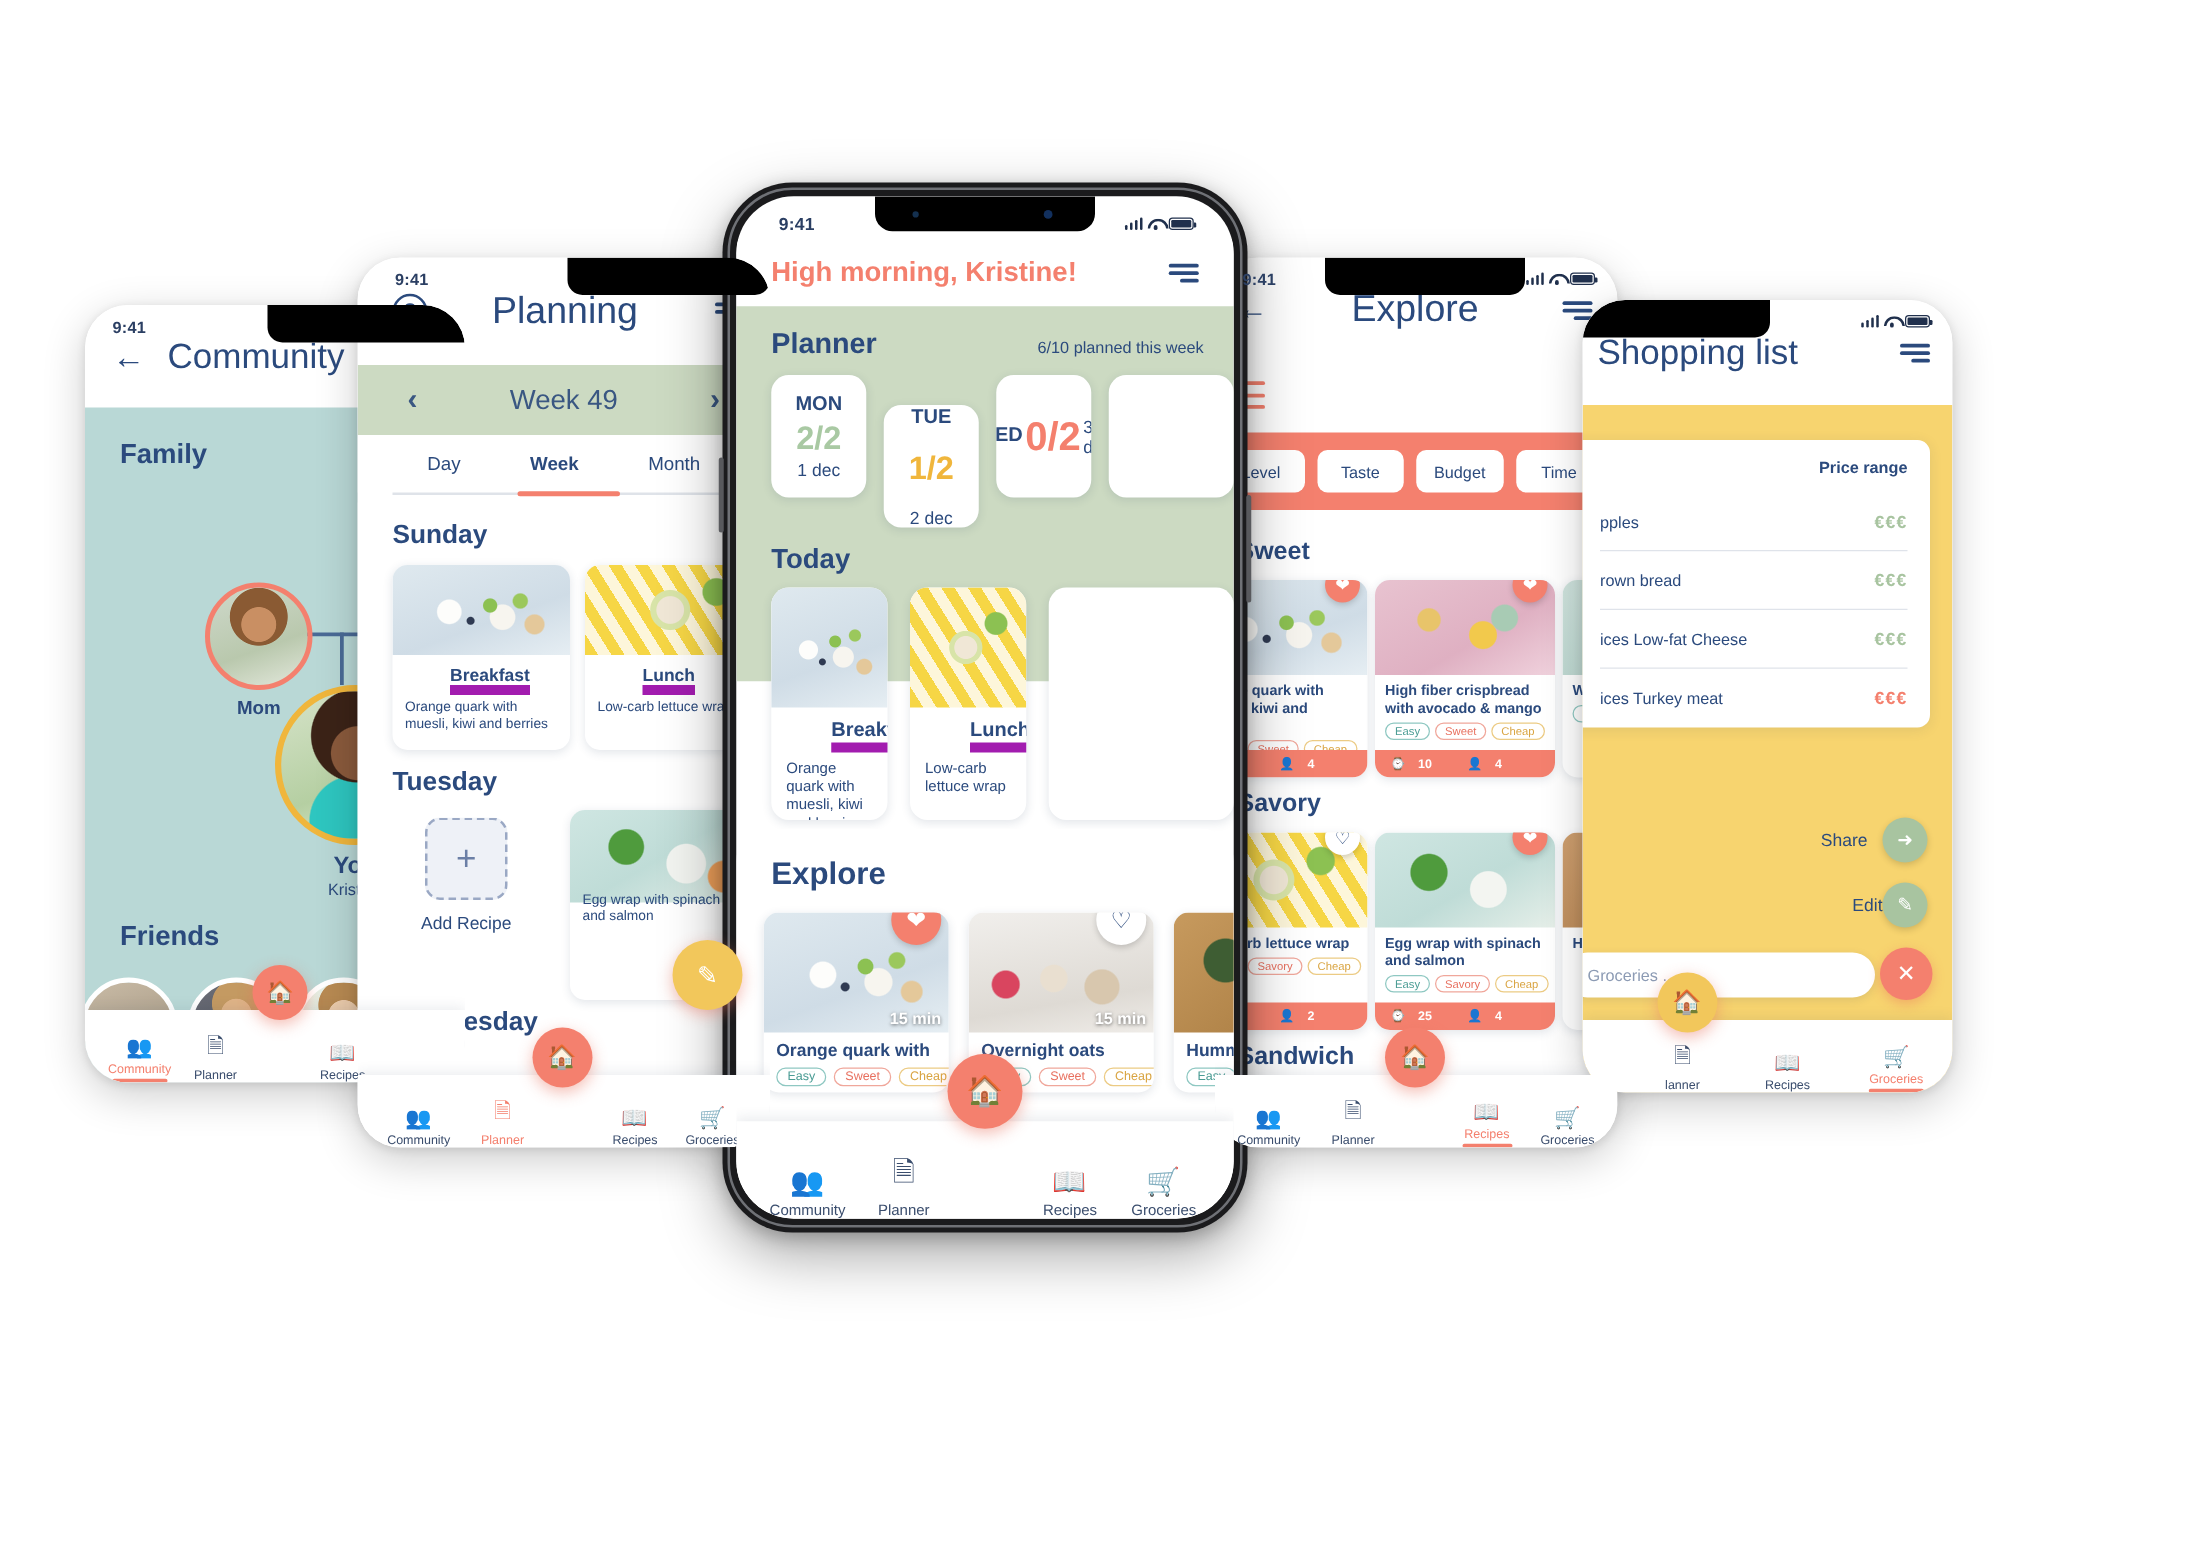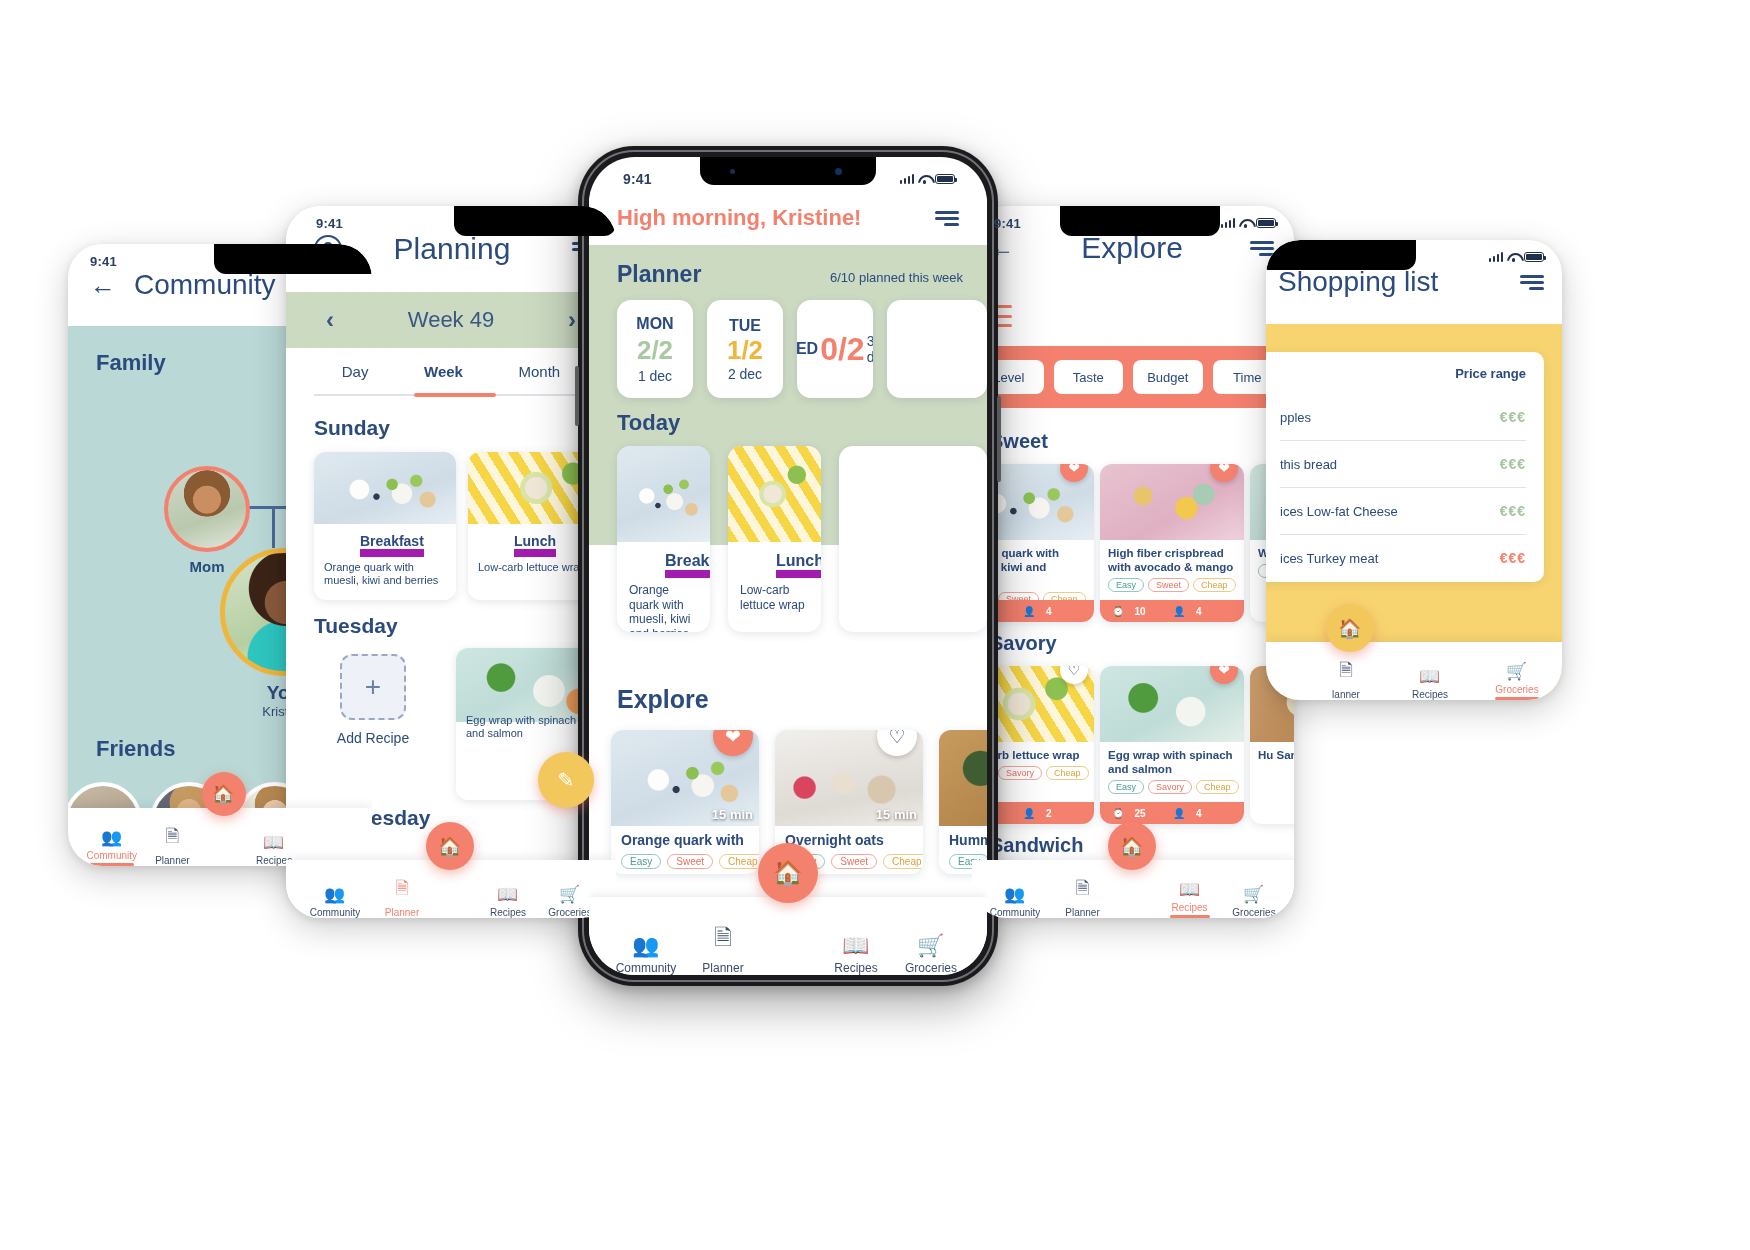--- a/index.html
+++ b/index.html
@@ -515,21 +515,21 @@
           <span class="tab-underline" style="width:40px;"></span>
         </div>
         <div class="tab" style="width:64px;">
           <span style="font-size:17px;">🛒</span>
           <span class="tab-label" style="font-size:10px;">Groceries</span>
         </div>
       </div>
     </div>
   </div>
 
-  <div class="phone flat" style="left:1266px; top:240px; width:296px; height:460px;">
+  <div class="phone flat" style="left:1266px; top:240px; width:296px; height:634px;">
     <div class="screen">
       <div class="statusbar" style="height:28px; padding:6px 18px 0 22px;">
         <div class="sb-time" style="opacity:0;">9:41</div>
         <div class="sb-right">
           <div class="bars">
               <i></i>
               <i></i>
               <i></i>
               <i></i>
             </div>
@@ -554,21 +554,21 @@
                     border-radius:10px; box-shadow:0 2px 10px rgba(40,60,90,.10); overflow:hidden;">
           <div style="position:absolute; right:18px; top:14px; color:#2b4a7d; font-size:13px; font-weight:bold;">Price range</div>
 
           <div style="position:absolute; left:0; right:0; top:42px; height:46px; display:flex; align-items:center; padding:0 18px 0 46px;">
             <span style="flex:1; color:#2b4a7d; font-size:13px;">pples</span>
             <span style="color:#a8c4a0; font-size:14px; font-weight:bold; letter-spacing:1px;">€€€</span>
           </div>
           <div style="position:absolute; left:46px; right:18px; top:88px; height:1px; background:#dfe3ea;"></div>
 
           <div style="position:absolute; left:0; right:0; top:89px; height:46px; display:flex; align-items:center; padding:0 18px 0 46px;">
-            <span style="flex:1; color:#2b4a7d; font-size:13px;">this bread</span>
+            <span style="flex:1; color:#2b4a7d; font-size:13px;">rown bread</span>
             <span style="color:#a8c4a0; font-size:14px; font-weight:bold; letter-spacing:1px;">€€€</span>
           </div>
           <div style="position:absolute; left:46px; right:18px; top:135px; height:1px; background:#dfe3ea;"></div>
 
           <div style="position:absolute; left:0; right:0; top:136px; height:46px; display:flex; align-items:center; padding:0 18px 0 46px;">
             <span style="flex:1; color:#2b4a7d; font-size:13px;">ices Low-fat Cheese</span>
             <span style="color:#a8c4a0; font-size:14px; font-weight:bold; letter-spacing:1px;">€€€</span>
           </div>
           <div style="position:absolute; left:46px; right:18px; top:182px; height:1px; background:#dfe3ea;"></div>
 
@@ -669,21 +669,21 @@
           </div>
 
           <div style="display:flex; gap:14px; padding:12px 0 0 28px;">
             <div class="card" style="width:100px; height:98px; display:flex; flex-direction:column;
                         align-items:center; justify-content:center; gap:2px; border-radius:14px;">
               <span style="color:#2b4a7d; font-size:16px; font-weight:bold;">MON</span>
               <span style="color:#a9c9a3; font-size:26px; font-weight:bold;">2/2</span>
               <span style="color:#2b4a7d; font-size:14px;">1 dec</span>
             </div>
             <div class="card" style="width:100px; height:98px; display:flex; flex-direction:column;
-                        align-items:center; justify-content:center; gap:0; border-radius:14px;">
+                        align-items:center; justify-content:center; gap:16px; border-radius:14px;margin-top:24px;">
               <span style="color:#2b4a7d; font-size:16px; font-weight:bold;">TUE</span>
               <span style="color:#f0b63c; font-size:26px; font-weight:bold;">1/2</span>
               <span style="color:#2b4a7d; font-size:14px;">2 dec</span>
             </div>
             <div class="card" style="width:100px; height:98px; display:flex; flex-direction:row;
                         align-items:center; justify-content:center; gap:2px; border-radius:14px;">
               <span style="color:#2b4a7d; font-size:16px; font-weight:bold;">WED</span>
               <span style="color:#f4806e; font-size:32px; font-weight:bold;">0/2</span>
               <span style="color:#2b4a7d; font-size:14px;">3 dec</span>
             </div>

